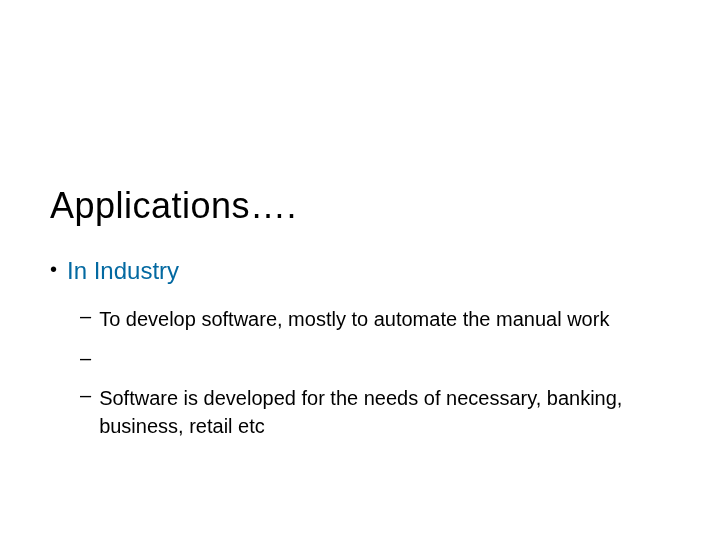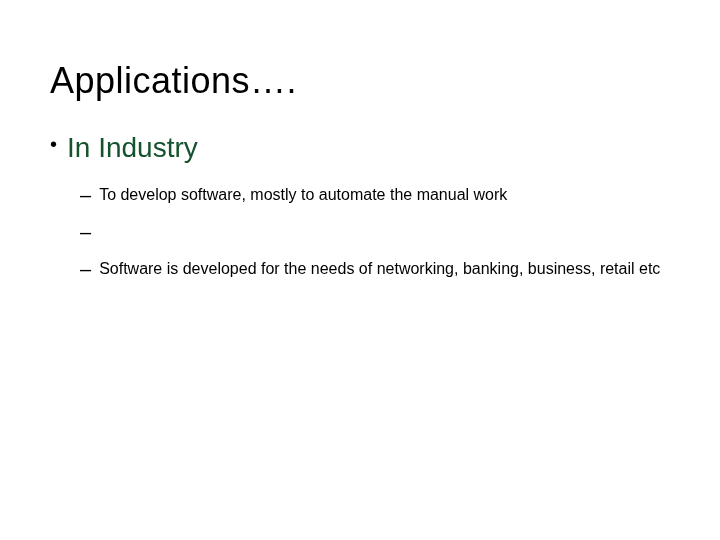--- a/index.html
+++ b/index.html
@@ -13,23 +13,24 @@
       height: 540px;
       background-color: #ffffff;
       font-family: Arial, Helvetica, sans-serif;
       overflow: hidden;
     }
 
     .slide {
       width: 720px;
       height: 480px;
       background: #ffffff;
-      padding: 60px 50px;
+      padding: 40px 50px;
       display: flex;
       flex-direction: column;
+      justify-content: flex-end;
     }
 
     .slide-title {
       font-size: 36px;
       font-weight: normal;
       color: #000000;
       margin-bottom: 30px;
       letter-spacing: 0.5px;
     }
 
@@ -47,22 +48,22 @@
 
     .bullet-dot {
       font-size: 20px;
       margin-right: 10px;
       margin-top: 1px;
       flex-shrink: 0;
       color: #000000;
     }
 
     .bullet-label {
-      font-size: 28px;
-      color: #14532d;
+      font-size: 24px;
+      color: #0369a1;
       font-weight: normal;
     }
 
     .sub-bullets {
       margin-left: 30px;
       margin-top: 8px;
       display: flex;
       flex-direction: column;
       gap: 14px;
     }
@@ -73,21 +74,21 @@
     }
 
     .sub-bullet-dash {
       font-size: 20px;
       margin-right: 8px;
       flex-shrink: 0;
       color: #000000;
     }
 
     .sub-bullet-text {
-      font-size: 16px;
+      font-size: 20px;
       color: #000000;
       line-height: 1.4;
     }
   </style>
 </head>
 <body>
 
 <div class="slide">
   <h1 class="slide-title">Applications….</h1>
 
@@ -100,17 +101,17 @@
     <div class="sub-bullets">
       <div class="sub-bullet-item">
         <span class="sub-bullet-dash">–</span>
         <span class="sub-bullet-text">To develop software, mostly to automate the manual work</span>
       </div>
       <div class="sub-bullet-item">
         <span class="sub-bullet-dash">–</span>
       </div>
       <div class="sub-bullet-item">
         <span class="sub-bullet-dash">–</span>
-        <span class="sub-bullet-text">Software is developed for the needs of networking, banking, business, retail etc</span>
+        <span class="sub-bullet-text">Software is developed for the needs of necessary, banking, business, retail etc</span>
       </div>
     </div>
   </div>
 </div>
 
 </body></html>

